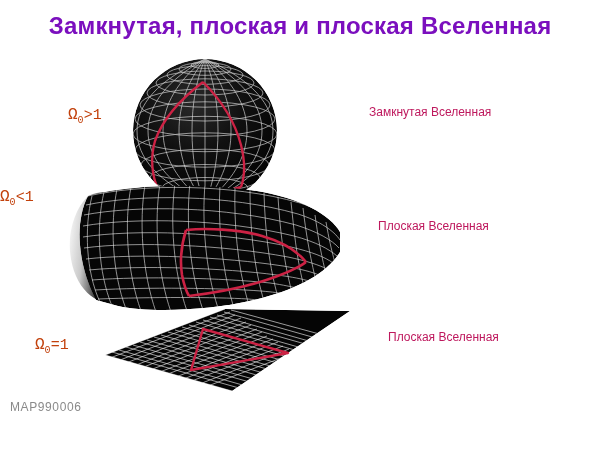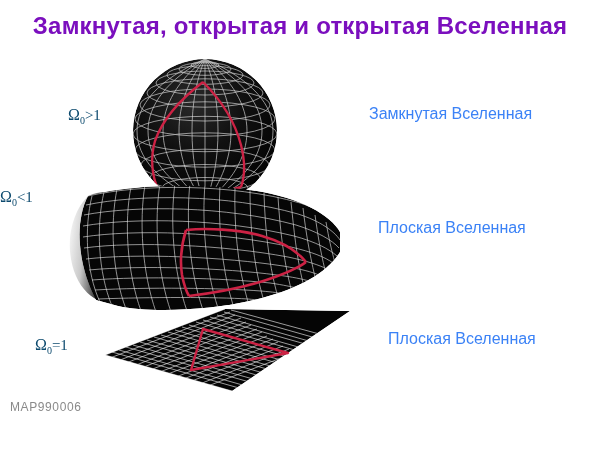--- a/index.html
+++ b/index.html
@@ -28,35 +28,35 @@
     font-weight: bold;
     color: #7B0FBE;
     letter-spacing: 0.2px;
     white-space: nowrap;
   }
 
   
   .caption {
     position: absolute;
     font-family: "Liberation Sans", sans-serif;
-    font-size: 16px;
+    font-size: 12px;
     font-weight: normal;
-    color: #3b82f6;
+    color: #be185d;
     white-space: nowrap;
   }
   #caption-closed { left: 369px; top: 105px; }
   #caption-open   { left: 378px; top: 219px; }
   #caption-flat   { left: 388px; top: 330px; }
 
   
   .omega {
     position: absolute;
-    font-family: Liberation Serif, serif;
+    font-family: Liberation Mono, monospace;
     font-size: 15px;
-    color: #0c4a6e;
+    color: #c2410c;
     white-space: nowrap;
   }
   .omega .sub {
     font-size: 10px;
     vertical-align: sub;
   }
   .omega .glyph { font-size: 16px; }
   #omega-closed { left: 68px; top: 106px; }
   #omega-open   { left: 0;  top: 188px; }
   #omega-flat   { left: 0;  top: 336px; margin-left: 35px; }
@@ -81,21 +81,21 @@
     height: 450px;
     pointer-events: none;
   }
   #figure-stack svg { display: block; }
 </style>
 </head>
 <body>
 
 <div id="page">
 
-  <div id="title">Замкнутая, открытая и открытая Вселенная</div>
+  <div id="title">Замкнутая, плоская и плоская Вселенная</div>
 
   <div id="figure-stack">
     <svg width="600" height="450" viewBox="0 0 600 450" xmlns="http://www.w3.org/2000/svg">
       <defs>
 
         <radialGradient id="sphereShade" cx="42%" cy="30%" r="78%">
           <stop offset="0%" stop-color="#2a2a2a"></stop>
           <stop offset="45%" stop-color="#101010"></stop>
           <stop offset="100%" stop-color="#000000"></stop>
         </radialGradient>

